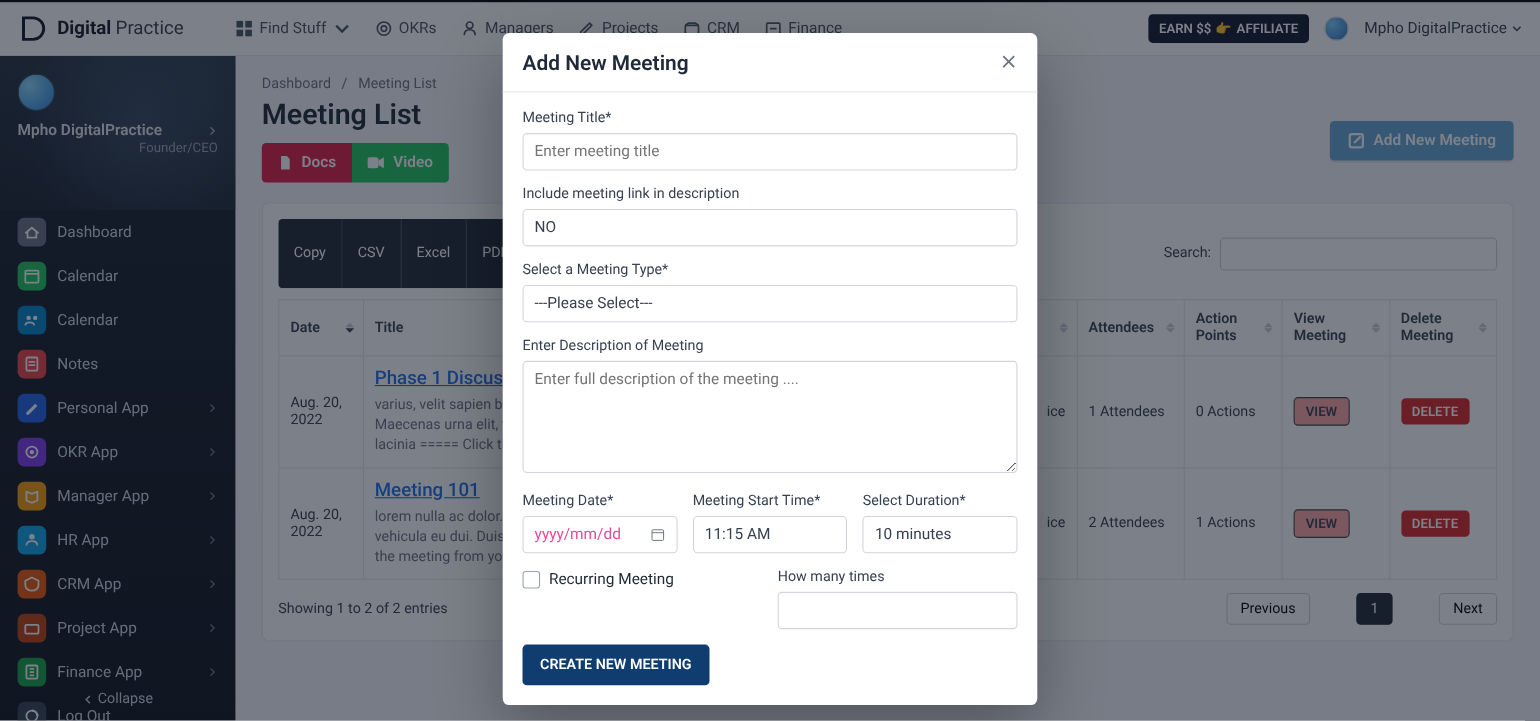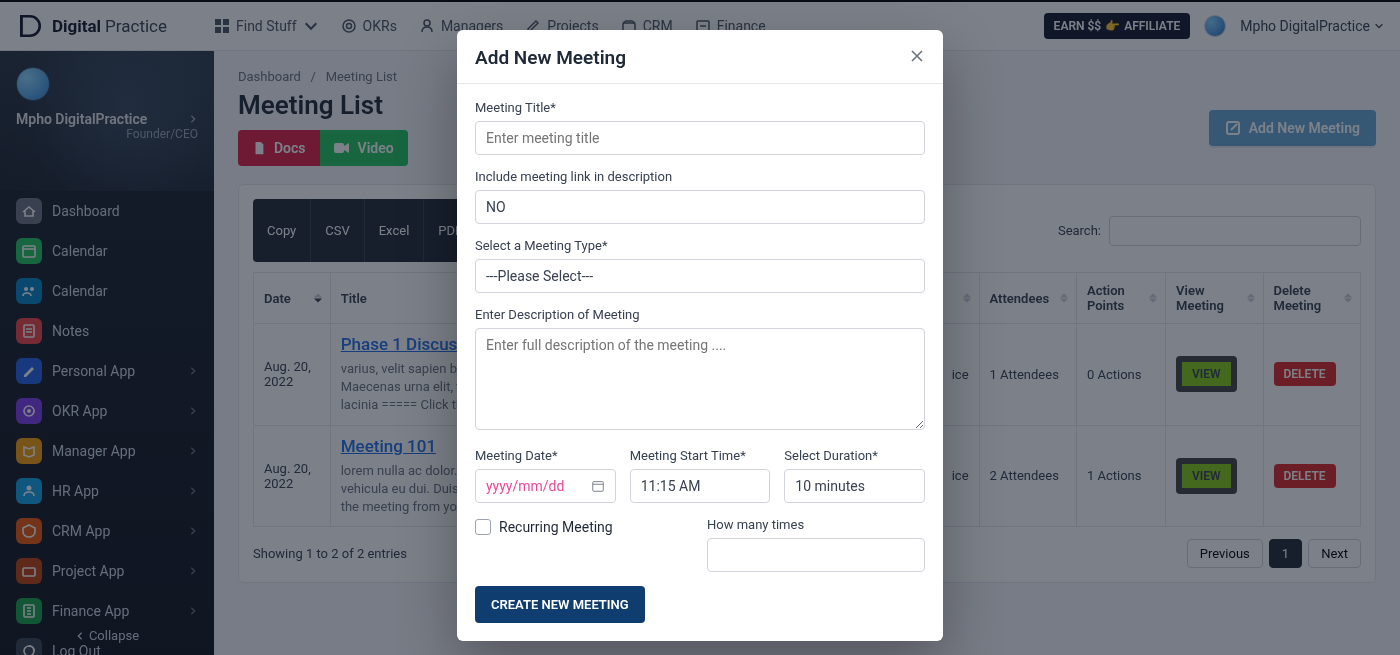--- a/index.html
+++ b/index.html
@@ -54,25 +54,25 @@
 .tbl { width:100%; border-collapse:collapse; table-layout:fixed; }
 .tbl th, .tbl td { border:1px solid #e5e7eb; padding:10px 10px; font-size:13px; text-align:left; vertical-align:middle; color:#374151; }
 .tbl th { font-weight:600; position:relative; user-select:none; }
 .sort-ind { position:absolute; right:8px; top:50%; transform:translateY(-50%); display:flex; flex-direction:column; gap:1px; }
 .sort-ind span { width:0;height:0;border-left:4px solid transparent;border-right:4px solid transparent; }
 .su { border-bottom:4px solid #c7ccd4; }
 .sd { border-top:4px solid #c7ccd4; }
 .sort-active .sd { border-top-color:#374151; }
 .title-link { color:#1f6feb; text-decoration:underline; font-size:17px; font-weight:500; display:block; margin-bottom:6px; }
 .row-desc { font-size:13px; color:#6b7280; line-height:1.4; }
-.btn-view { background:#84cc16; border:6px solid #404040; color:#374151; font-size:12px; font-weight:600; padding:5px 10px; border-radius:4px; }
+.btn-view { background:#fca5a5; border:1px solid #404040; color:#374151; font-size:12px; font-weight:600; padding:5px 10px; border-radius:4px; }
 .btn-del { background:#dc2626; color:#fff; font-size:12px; font-weight:600; padding:5px 10px; border:none; border-radius:4px; }
 .tbl-footer { display:flex; align-items:center; justify-content:space-between; padding-top:12px; font-size:13px; color:#374151; }
 .pager { display:flex; gap:6px; }
-.pager button { border:1px solid #d1d5db; background:#fff; padding:6px 12px; font-size:13px; border-radius:4px; cursor:pointer; }
+.pager button { border:1px solid #d1d5db; background:#fff; padding:6px 12px; font-size:13px; border-radius:4px; cursor:pointer;margin-left:36px; }
 .pager .active { background:#1f2937; color:#fff; border-color:#1f2937; }
 
 
 .overlay { position:absolute; inset:0; background:rgba(17,24,39,.55); z-index:5; }
 
 
 .modal { position:absolute; top:30px; left:50%; transform:translateX(-50%); width:486px; background:#fff; border-radius:6px; z-index:6; box-shadow:0 24px 60px rgba(0,0,0,.3); }
 .modal-head { display:flex; align-items:center; justify-content:space-between; padding:16px 18px 14px; border-bottom:1px solid #e5e7eb; }
 .modal-title { font-size:19px; font-weight:600; color:#1f2937; }
 .modal-close { background:none; border:none; cursor:pointer; color:#6b7280; }

